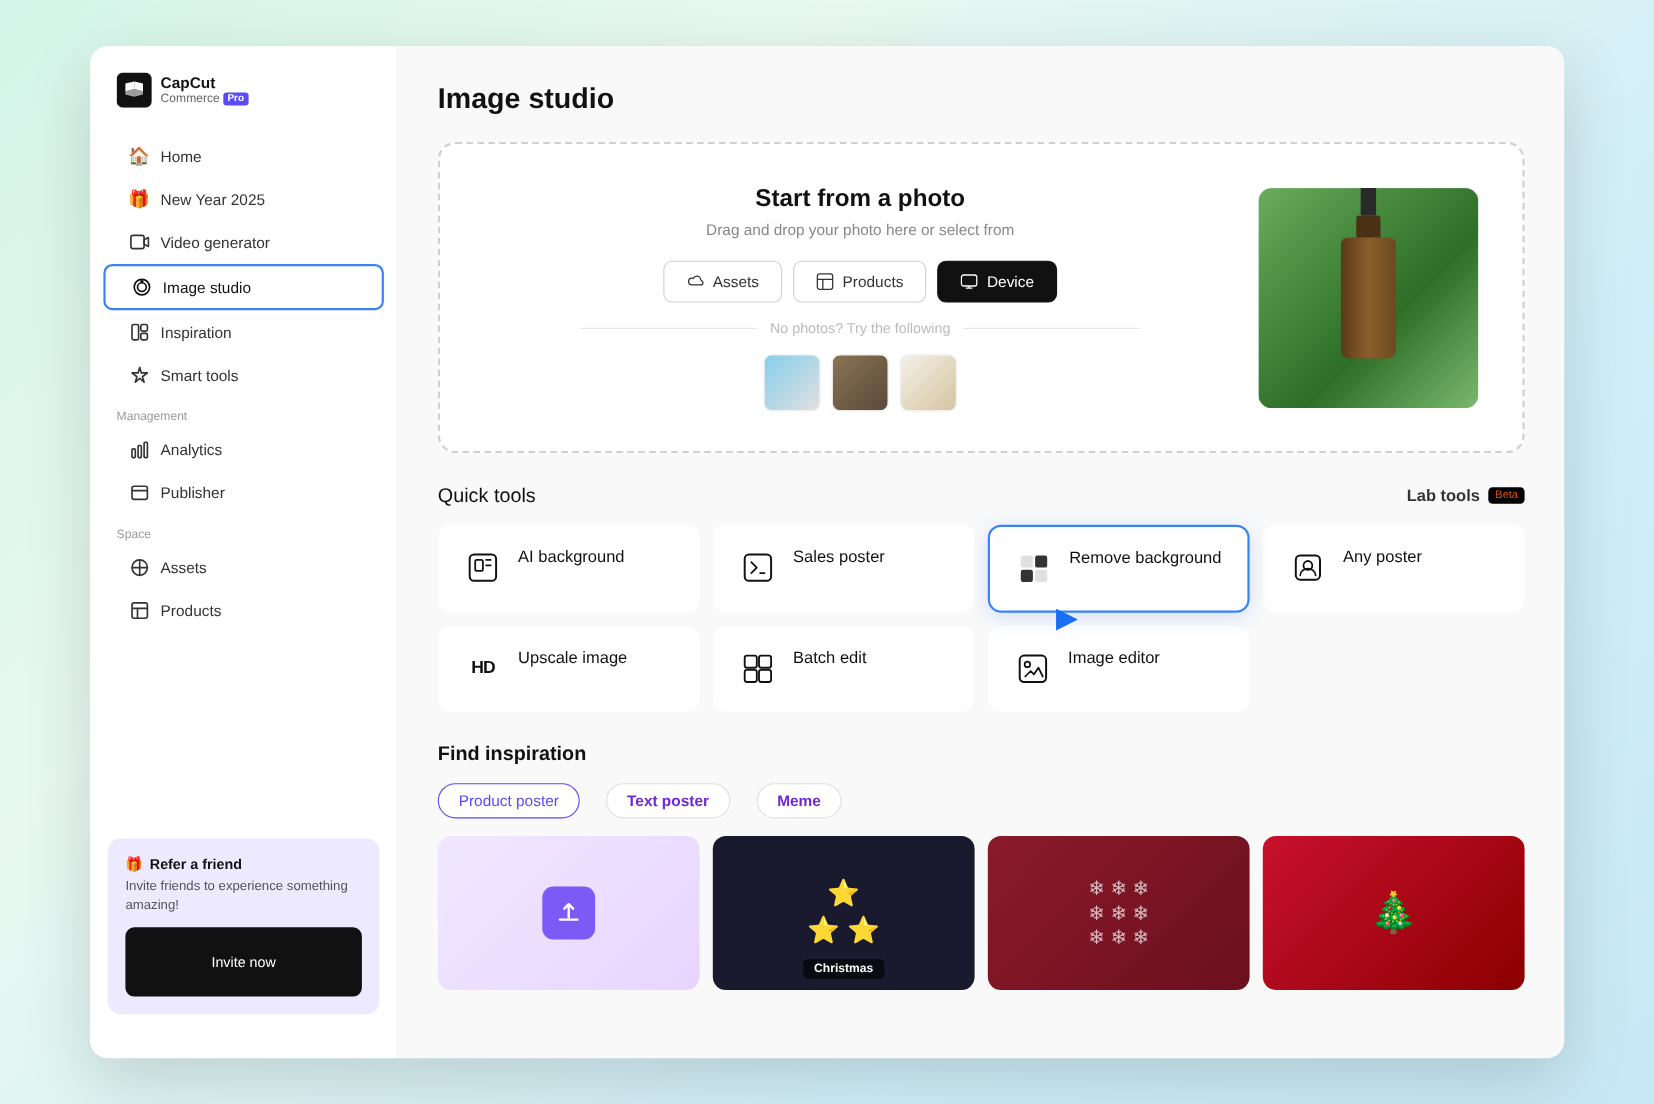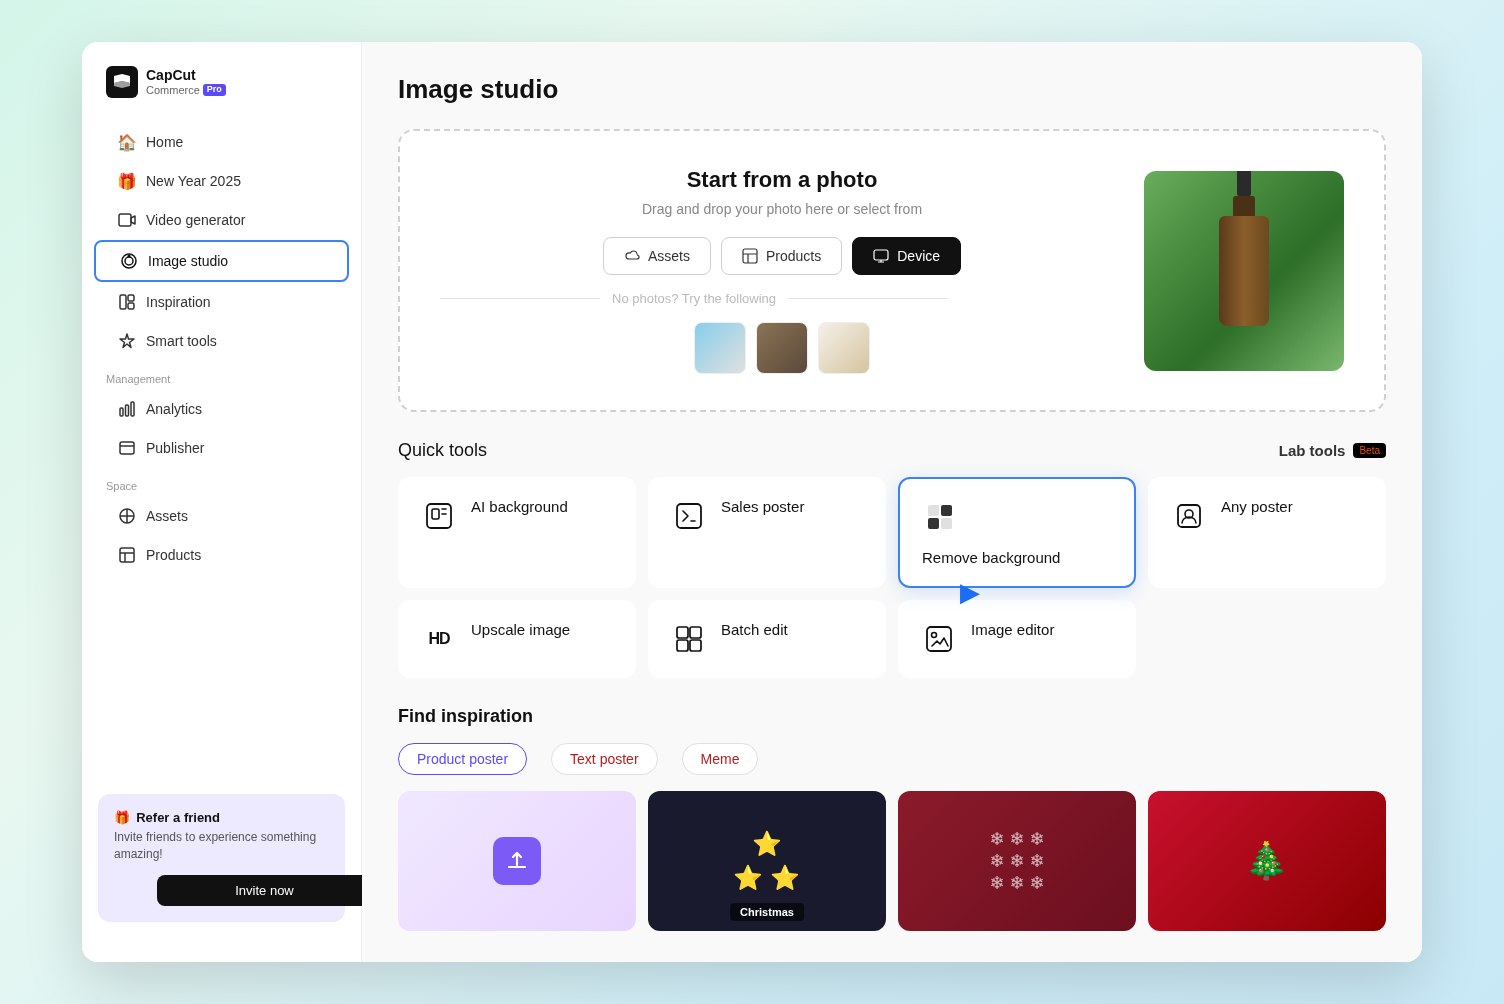--- a/index.html
+++ b/index.html
@@ -126,26 +126,25 @@
       font-size: 12px;
       color: #555;
       margin-bottom: 12px;
       line-height: 1.4;
     }
     .refer-btn {
       background: #111;
       color: white;
       border: none;
       border-radius: 8px;
-      padding: 8px 16px;
+      padding: 24px 16px;
       font-size: 13px;
       font-weight: 500;
       cursor: pointer;
       width: 100%;
-      margin-left: 43px;
     }
     
     .main-content {
       flex: 1;
       overflow-y: auto;
       padding: 32px 36px;
       background: #f9f9f9;
     }
     .page-title {
       font-size: 26px;
@@ -205,21 +204,21 @@
       color: white;
       border-color: #111;
     }
     .upload-divider {
       display: flex;
       align-items: center;
       gap: 12px;
       color: #bbb;
       font-size: 13px;
       margin-bottom: 16px;
-      justify-content: flex-start;
+      justify-content: center;
     }
     .upload-divider::before, .upload-divider::after {
       content: '';
       flex: 1;
       max-width: 160px;
       height: 1px;
       background: #e5e5e5;
       display: block;
     }
     .sample-photos {
@@ -322,21 +321,20 @@
       border: 1.5px solid transparent;
       transition: all 0.15s;
       font-size: 15px;
       font-weight: 500;
       color: #111;
     }
     .tool-card.highlighted {
       border: 2.5px solid #3b82f6;
       box-shadow: 0 4px 20px rgba(59,130,246,0.2);
       position: relative;
-      flex-direction: column;
     }
     .tool-icon {
       width: 36px;
       height: 36px;
       display: flex;
       align-items: center;
       justify-content: center;
       font-size: 22px;
       flex-shrink: 0;
     }
@@ -356,23 +354,23 @@
       display: flex;
       gap: 24px;
       margin-bottom: 16px;
     }
     .filter-tag {
       padding: 7px 18px;
       border-radius: 20px;
       border: 1.5px solid #e0e0e0;
       font-size: 14px;
       cursor: pointer;
-      color: #b91c1c;
+      color: #6d28d9;
       background: white;
-      font-weight: 400;
+      font-weight: 700;
     }
     .filter-tag.active {
       color: #5b4af7;
       border-color: #5b4af7;
       font-weight: 500;
     }
     .inspiration-grid {
       display: grid;
       grid-template-columns: repeat(4, 1fr);
       gap: 12px;

